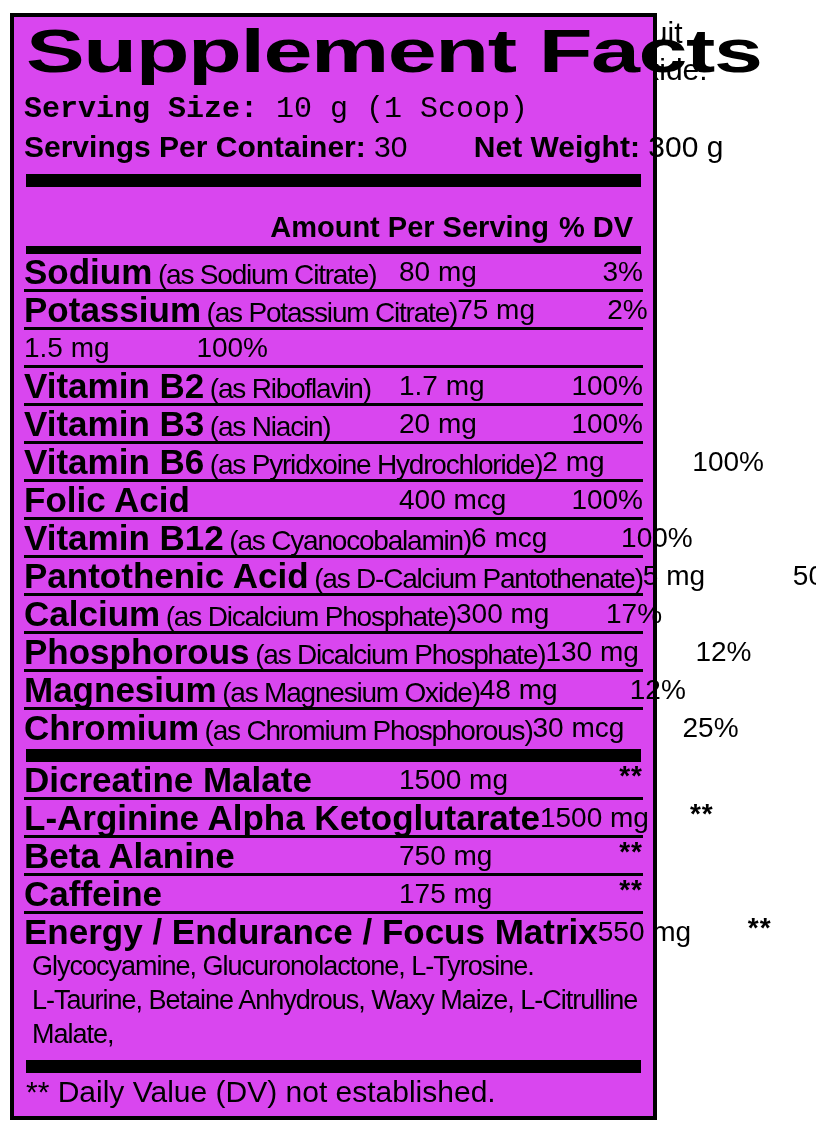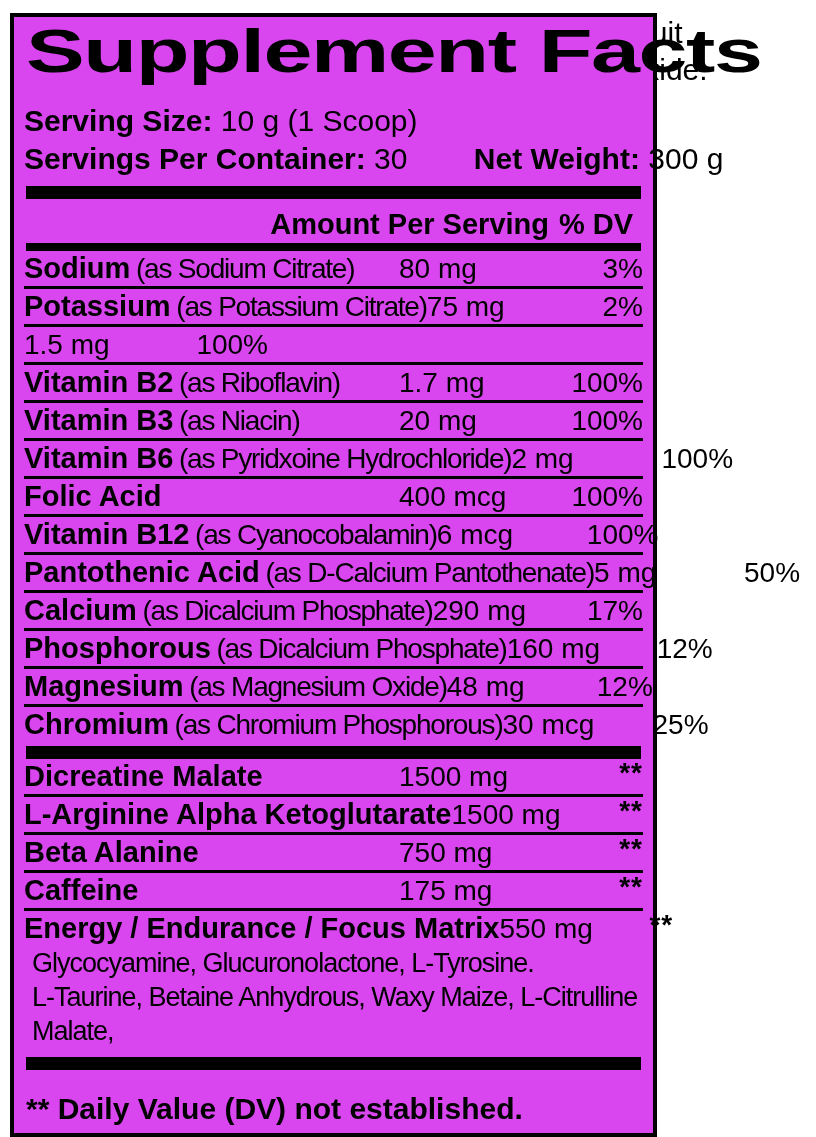--- a/index.html
+++ b/index.html
@@ -25,56 +25,56 @@
     font-weight: bold;
     line-height: 60px;
     margin: 4px 0 0 2px;
     letter-spacing: -1px;
     white-space: nowrap;
     transform: scaleX(1.42);
     transform-origin: left center;
   }
   .line { font-size: 30px; line-height: 36px; white-space: nowrap; }
   .b { font-weight: bold; }
-  .serving1 { margin-top: 22px; }
+  .serving1 { margin-top: 10px; font-family: Liberation Mono, monospace; }
   .serving2 { margin-top: 2px; }
   .nw { margin-left: 58px; text-align: center; }
   .bar { background: #000; margin-left: 2px; margin-right: 2px; }
   .bar.thick { height: 13px; }
   .bar.med { height: 8px; }
   .bar.b1 { margin-top: 9px; }
   .bar.b2 { margin-top: 2px; }
   .bar.b3 { margin-top: 4px; }
   .bar.b4 { margin-top: 0; }
   .hdr {
     display: flex; justify-content: flex-end; align-items: baseline;
-    font-size: 29px; font-weight: bold; line-height: 34px; margin-top: 8px;
+    font-size: 29px; font-weight: bold; line-height: 34px; margin-top: 23px;
   }
   .hdr .dv-col { width: 94px; text-align: center; }
   .rowwrap { border-bottom: 3px solid #000; }
   .rowwrap:last-child { border-bottom: none; }
   .row { display: flex; align-items: center; height: 35px; font-size: 28px; }
   .nm-cell { flex: 1; white-space: nowrap; }
-  .nm { font-size: 29px; font-weight: bold; }
+  .nm { font-size: 35px; font-weight: bold; }
   .alias { letter-spacing: -1.2px; margin-left: 0.2em; }
   .amt-cell { min-width: 150px; }
   .dv-cell { width: 94px; text-align: right; }
   .dv-cell.stars {
     font-weight: bold;
     align-self: flex-start;
     line-height: 28px;
     letter-spacing: 1px;
   }
   .sublines {
     font-size: 27px;
     letter-spacing: -1px;
     line-height: 34px;
     padding: 0 0 9px 8px;
   }
-  .footnote { font-size: 30px; line-height: 34px; margin: 22px 0 7px 2px; font-weight: bold; }
+  .footnote { font-size: 30px; line-height: 34px; margin: 2px 0 7px 2px; }
   .other {
     margin: 14px 0 0 24px;
     font-size: 30px;
     line-height: 37px;
     width: 734px;
   }
 </style>
 </head>
 <body>
 
@@ -181,30 +181,30 @@
       <span class="nm-cell"><span class="nm">Pantothenic Acid</span><span class="alias">(as D-Calcium Pantothenate)</span></span>
       <span class="amt-cell">5 mg</span>
       <span class="dv-cell">50%</span>
     </div>
 
   </div>
 
   <div class="rowwrap">
     <div class="row">
       <span class="nm-cell"><span class="nm">Calcium</span><span class="alias">(as Dicalcium Phosphate)</span></span>
-      <span class="amt-cell">290 mg</span>
+      <span class="amt-cell">300 mg</span>
       <span class="dv-cell">17%</span>
     </div>
 
   </div>
 
   <div class="rowwrap">
     <div class="row">
       <span class="nm-cell"><span class="nm">Phosphorous</span><span class="alias">(as Dicalcium Phosphate)</span></span>
-      <span class="amt-cell">160 mg</span>
+      <span class="amt-cell">130 mg</span>
       <span class="dv-cell">12%</span>
     </div>
 
   </div>
 
   <div class="rowwrap">
     <div class="row">
       <span class="nm-cell"><span class="nm">Magnesium</span><span class="alias">(as Magnesium Oxide)</span></span>
       <span class="amt-cell">48 mg</span>
       <span class="dv-cell">12%</span>

